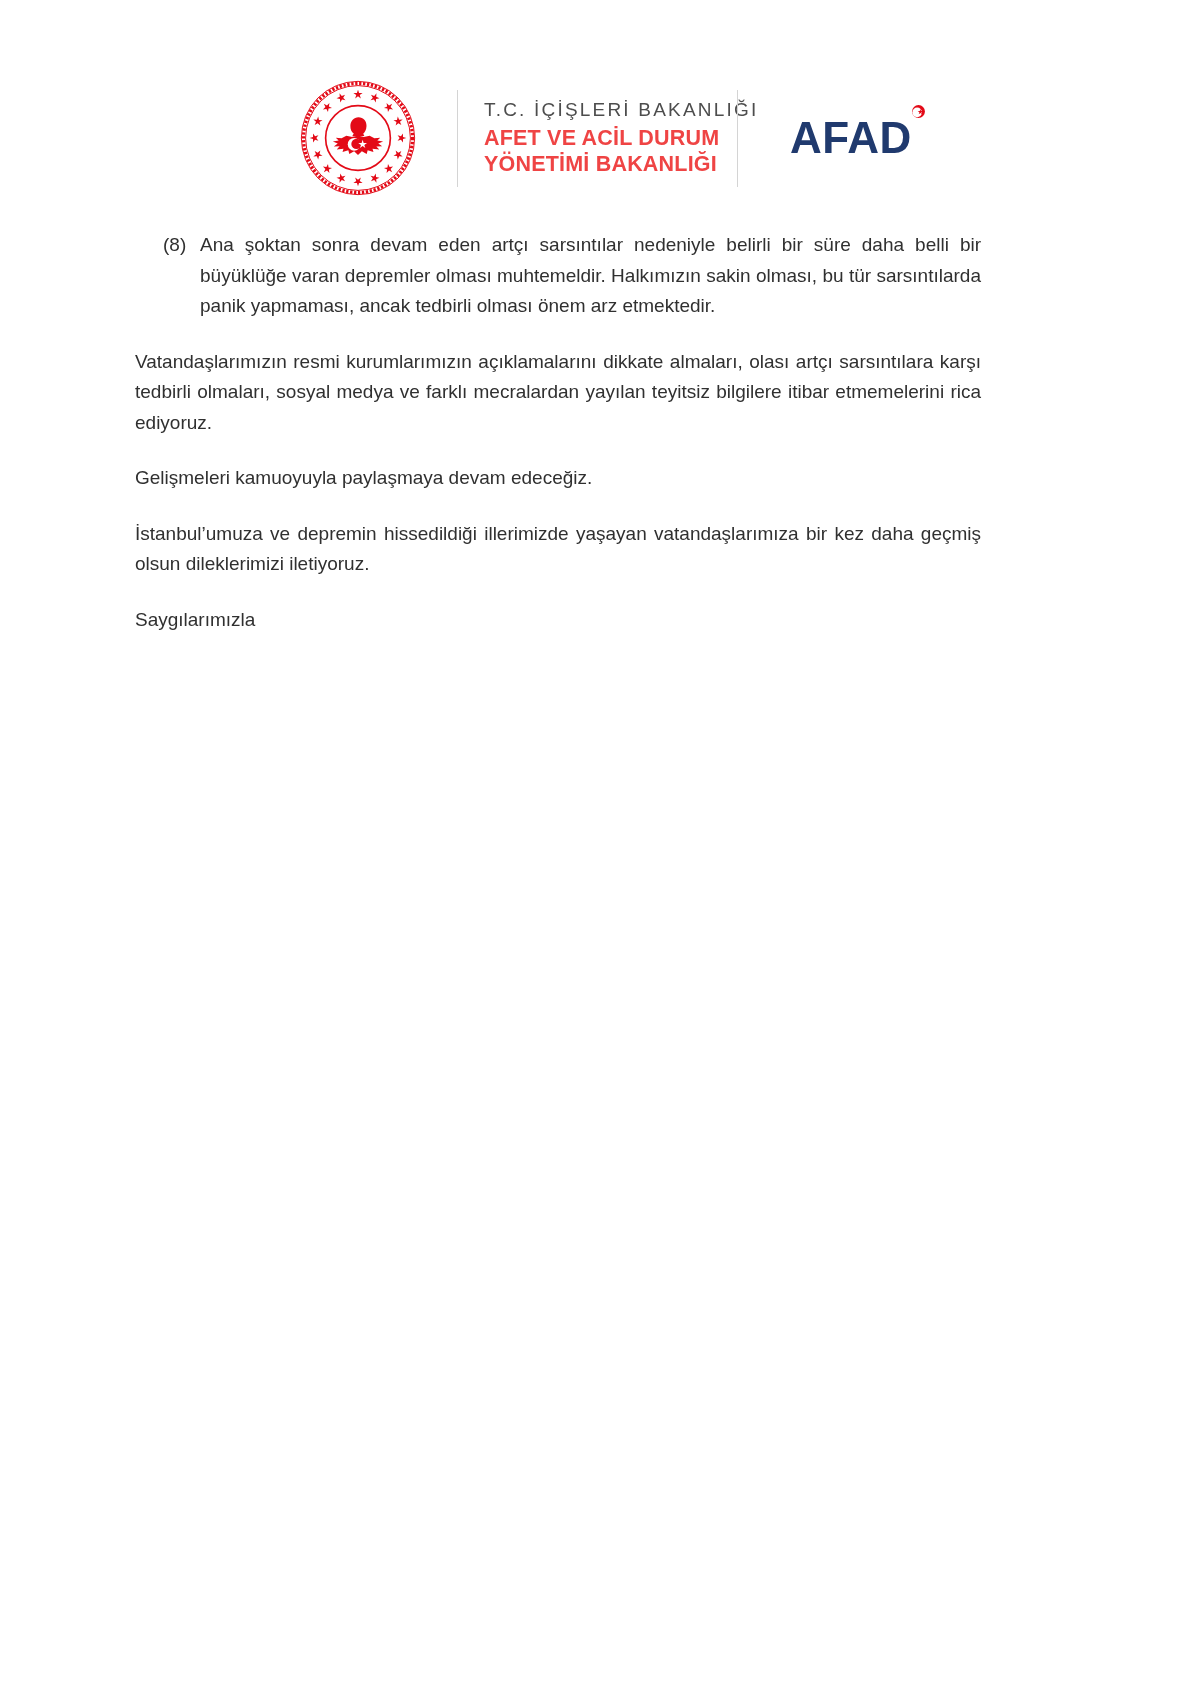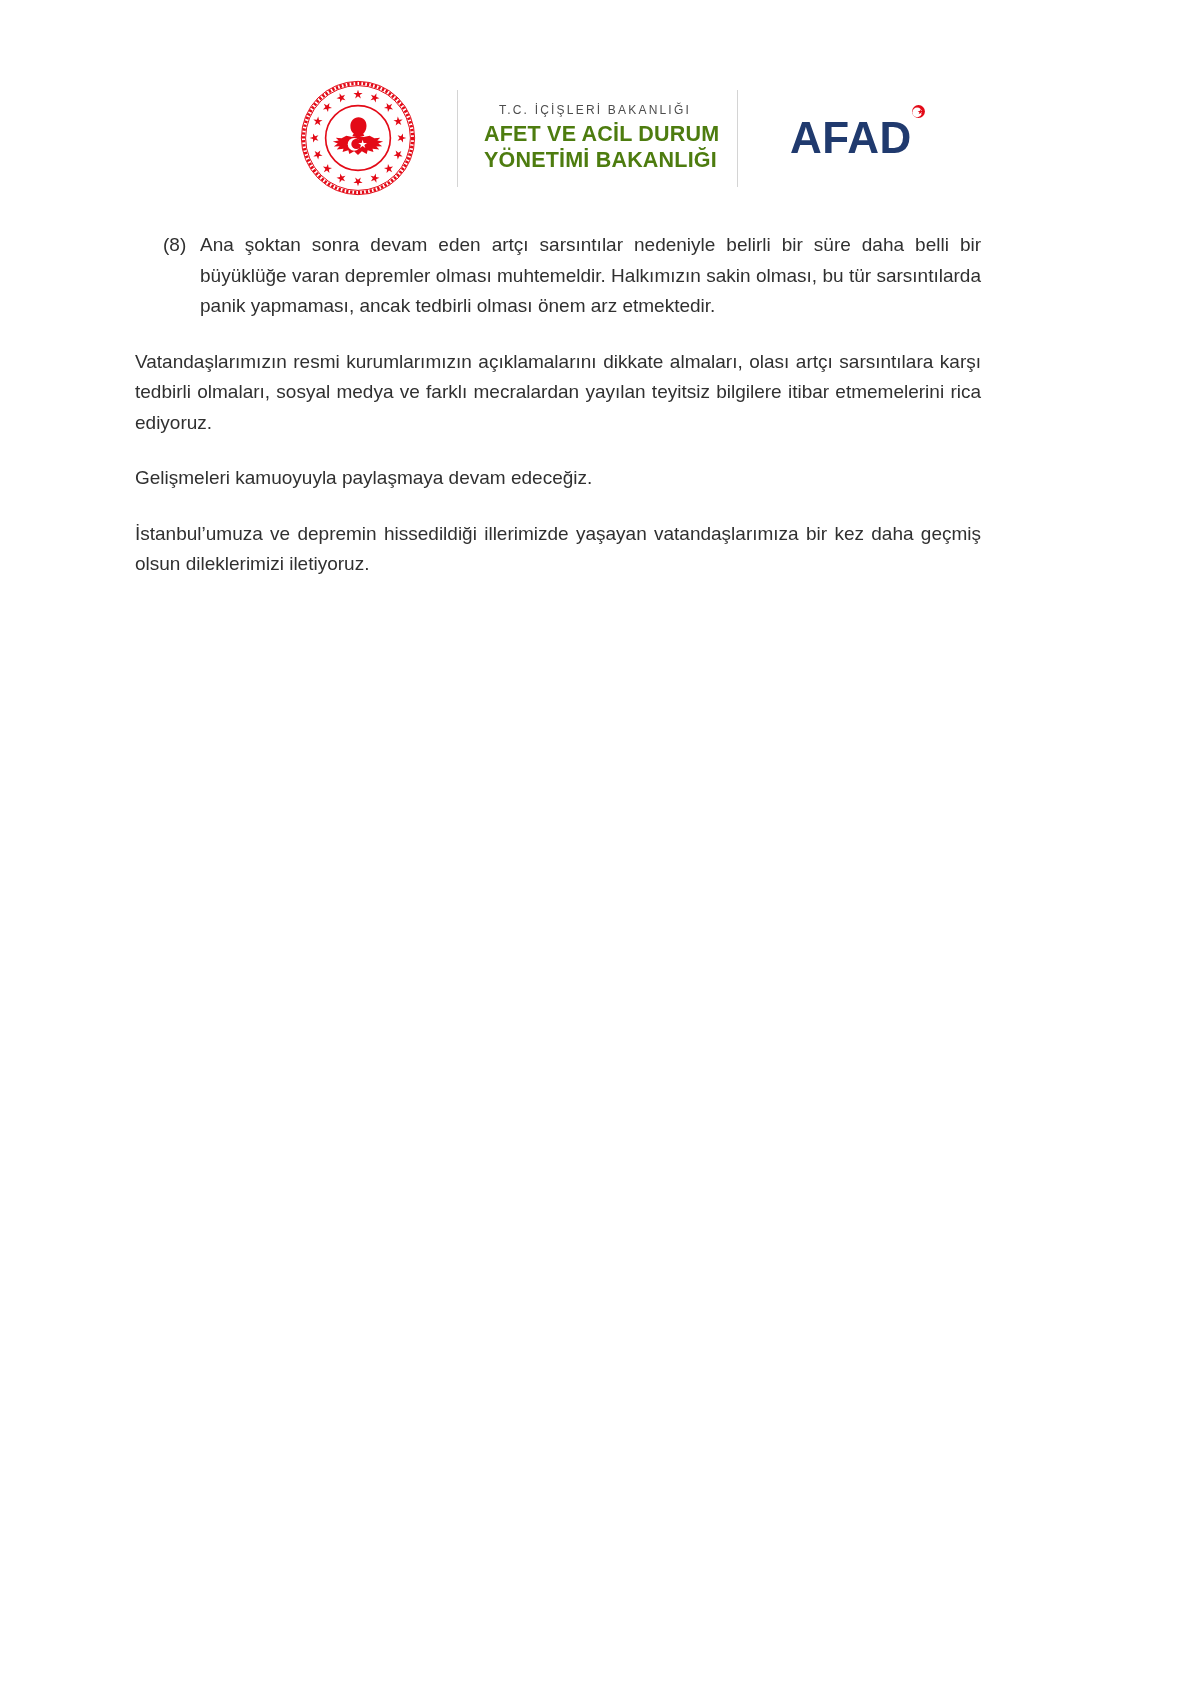--- a/index.html
+++ b/index.html
@@ -27,31 +27,31 @@
   }
   .vdivider.first{margin-left:41px;}
   .vdivider.second{margin-left:31px;}
   .ministry{
     margin-left:26px;
     width:222px;
     text-align:center;
     flex:none;
   }
   .ministry-line1{
-    font-size:12px;
+    font-size:19px;
     letter-spacing:2.2px;
     color:#4d4d4d;
     font-weight:400;
     white-space:nowrap;
     margin-bottom:4px;
   }
   .ministry-line2,.ministry-line3{
     font-size:21.5px;
     font-weight:700;
-    color:#4d7c0f;
+    color:#ef4444;
     letter-spacing:0.2px;
     line-height:1.22;
     white-space:nowrap;
   }
   .afad-logo{
     margin-left:52px;
     position:relative;
     flex:none;
     padding-right:16px;
   }
@@ -171,15 +171,16 @@
       <span class="item-number">(8)</span>
       <span>Ana şoktan sonra devam eden artçı sarsıntılar nedeniyle belirli bir süre daha belli bir büyüklüğe varan depremler olması muhtemeldir. Halkımızın sakin olması, bu tür sarsıntılarda panik yapmaması, ancak tedbirli olması önem arz etmektedir.</span>
     </div>
 
     <p>Vatandaşlarımızın resmi kurumlarımızın açıklamalarını dikkate almaları, olası artçı sarsıntılara karşı tedbirli olmaları, sosyal medya ve farklı mecralardan yayılan teyitsiz bilgilere itibar etmemelerini rica ediyoruz.</p>
 
     <p>Gelişmeleri kamuoyuyla paylaşmaya devam edeceğiz.</p>
 
     <p>İstanbul’umuza ve depremin hissedildiği illerimizde yaşayan vatandaşlarımıza bir kez daha geçmiş olsun dileklerimizi iletiyoruz.</p>
 
+    <p class="closing">Saygılarımızla</p>
 
   </main>
 </div>
 
 </body></html>

